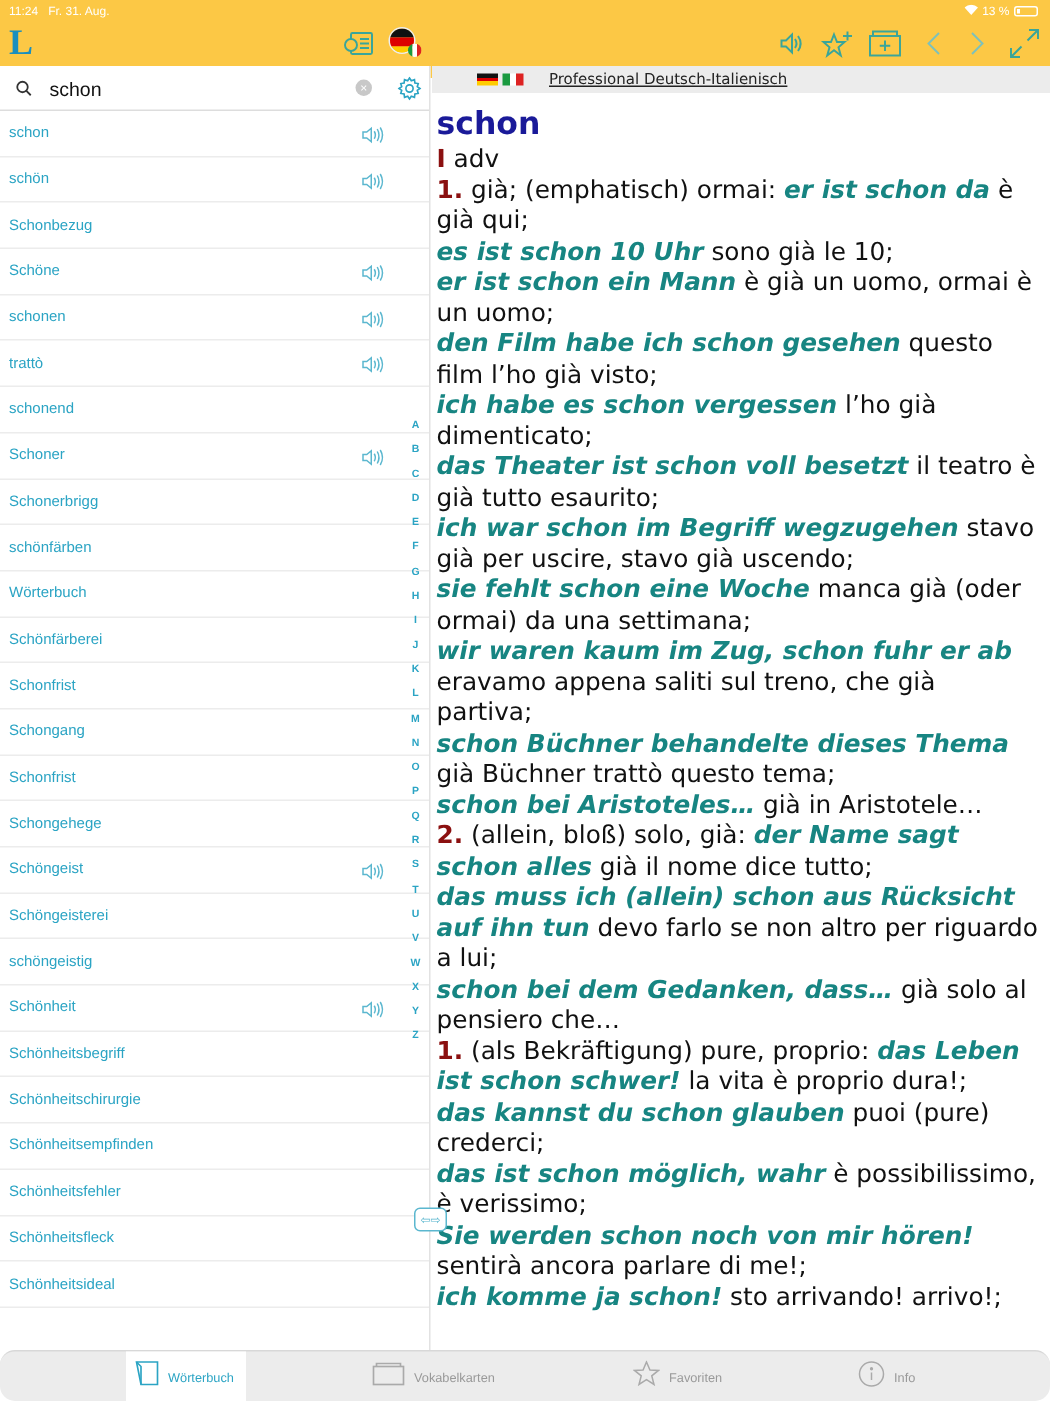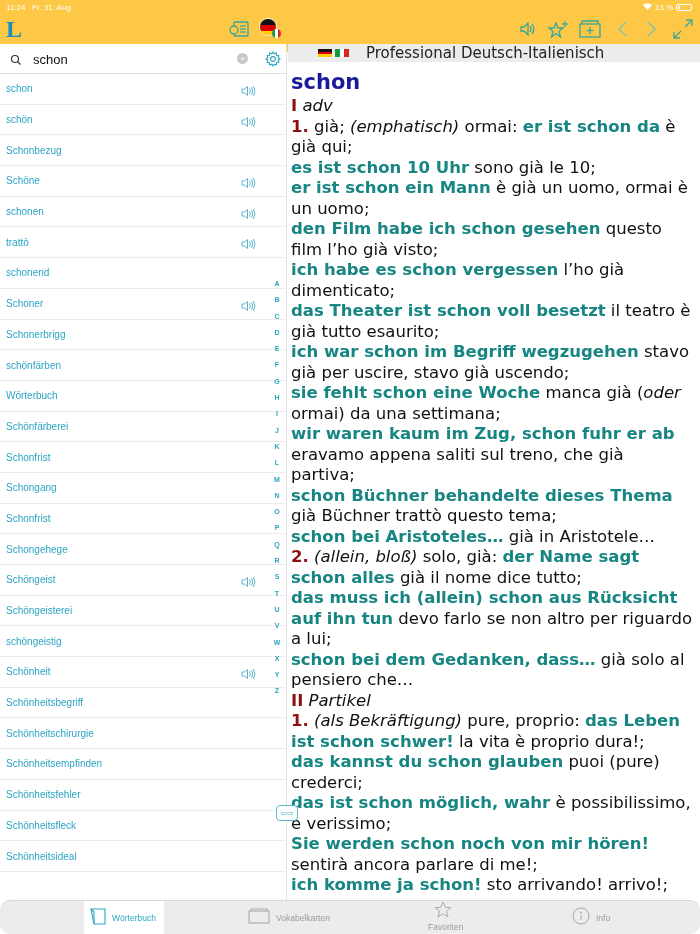--- a/index.html
+++ b/index.html
@@ -32,26 +32,26 @@
   .row .spk { position: absolute; left: 241px; top: 9px; width: 16px; height: 12px; }
   .alpha { position: absolute; left: 270px; top: 232px; width: 14px; }
   .alpha div { height: 16.3px; font-size: 7px; color: #2ba4c4; text-align: center; font-weight: bold; cursor: pointer; line-height: 16px; }
 
   
   .right { position: absolute; left: 288px; top: 44px; width: 412px; height: 856px; overflow: hidden; }
   .dictbar { height: 18px; background: #ececec; display: flex; align-items: center; padding-left: 30px; }
   .mini-flag { display: inline-flex; width: 14px; height: 8px; margin-right: 3px; }
   .mini-flag.de { flex-direction: column; }
   .mini-flag.de div, .mini-flag.it div { flex: 1; }
-  .dictname { margin-left: 14px; font-family: "DejaVu Sans", sans-serif; font-size: 15px; color: #222; }
+  .dictname { margin-left: 14px; font-family: "DejaVu Sans", sans-serif; font-size: 10px; color: #222; text-decoration: underline; }
   .entry { padding: 6px 8px 0 3px; font-family: "DejaVu Sans", sans-serif; font-size: 16.5px; line-height: 20.5px; color: #111; }
   .headword { font-size: 21px; font-weight: bold; color: #1a1a99; line-height: 28px; }
   .rn { color: #8b1010; font-weight: bold; }
-  .ex { color: #178582; font-weight: bold; }
-  .it { font-style: italic; }
+  .ex { color: #178582; font-weight: bold; font-style: italic; }
+  .it { }
 
   .divider-handle { position: absolute; left: 276px; top: 805px; width: 22px; height: 16px; border: 1px solid #5bb7cf; border-radius: 4px; background: #fff; display: flex; align-items: center; justify-content: center; font-size: 8px; color: #5bb7cf; cursor: pointer; z-index: 5; }
 
   
   .tabbar { position: absolute; left: 0; top: 900px; width: 700px; height: 34px; background: #ececec; border-top: 1px solid #d8d8d8; display: flex; border-radius: 10px; }
   .tab { position: absolute; top: 0; height: 34px; display: flex; align-items: center; cursor: pointer; }
   .tab .lbl { font-size: 8.5px; color: #999; margin-left: 6px; }
   .tab.active { background: #fff; }
   .tab.active .lbl { color: #2ba4c4; }
 </style>
@@ -328,21 +328,20 @@
         <div style="background:#d22;"></div>
     </span>
     <span class="dictname">Professional Deutsch-Italienisch</span>
   </div>
   <div class="entry" id="entry">
     <div class="headword">schon</div>
     <div id="entry-body">
         <div><span class="rn">I</span> <span class="it">adv</span></div>
         <div><span class="rn">1.</span> <span>già; </span><span class="it">(emphatisch)</span><span> ormai: </span><span class="ex">er ist schon da</span><span> è già qui;</span><br><span class="ex">es ist schon 10 Uhr</span><span> sono già le 10;</span><br><span class="ex">er ist schon ein Mann</span><span> è già un uomo, ormai è un uomo;</span><br><span class="ex">den Film habe ich schon gesehen</span><span> questo film l’ho già visto;</span><br><span class="ex">ich habe es schon vergessen</span><span> l’ho già dimenticato;</span><br><span class="ex">das Theater ist schon voll besetzt</span><span> il teatro è già tutto esaurito;</span><br><span class="ex">ich war schon im Begriff wegzugehen</span><span> stavo già per uscire, stavo già uscendo;</span><br><span class="ex">sie fehlt schon eine Woche</span><span> manca già (</span><span class="it">oder</span><span> ormai) da una settimana;</span><br><span class="ex">wir waren kaum im Zug, schon fuhr er ab</span><span> eravamo appena saliti sul treno, che già partiva;</span><br><span class="ex">schon Büchner behandelte dieses Thema</span><span> già Büchner trattò questo tema;</span><br><span class="ex">schon bei Aristoteles…</span><span> già in Aristotele…</span></div>
         <div><span class="rn">2.</span> <span class="it">(allein, bloß)</span><span> solo, già: </span><span class="ex">der Name sagt schon alles</span><span> già il nome dice tutto;</span><br><span class="ex">das muss ich (allein) schon aus Rücksicht auf ihn tun</span><span> devo farlo se non altro per riguardo a lui;</span><br><span class="ex">schon bei dem Gedanken, dass…</span><span> già solo al pensiero che…</span></div>
-        <div><span class="rn">II</span> <span class="it">Partikel</span></div>
         <div><span class="rn">1.</span> <span class="it">(als Bekräftigung)</span><span> pure, proprio: </span><span class="ex">das Leben ist schon schwer!</span><span> la vita è proprio dura!;</span><br><span class="ex">das kannst du schon glauben</span><span> puoi (pure) crederci;</span><br><span class="ex">das ist schon möglich, wahr</span><span> è possibilissimo, è verissimo;</span><br><span class="ex">Sie werden schon noch von mir hören!</span><span> sentirà ancora parlare di me!;</span><br><span class="ex">ich komme ja schon!</span><span> sto arrivando! arrivo!;</span></div>
       </div>
   </div>
 </div>
 
 <div class="tabbar">
   <div class="tab active" style="left:84px; width:80px; padding-left:6px;">
     <span>
       <svg width="16" height="17" viewBox="0 0 16 17" fill="none" stroke="#2ba4c4" stroke-width="1.1">
           <path d="M1 1 H15 V16 H4 Z"></path>
@@ -353,21 +352,21 @@
   </div>
   <div class="tab" style="left:248px;">
     <span>
       <svg width="22" height="16" viewBox="0 0 22 16" fill="none" stroke="#aaa" stroke-width="1.1">
           <rect x="1" y="3" width="20" height="12"></rect>
           <path d="M3 3 V1 H19 V3"></path>
         </svg>
     </span>
     <span class="lbl">Vokabelkarten</span>
   </div>
-  <div class="tab" style="left:422px;flex-direction:column;">
+  <div class="tab" style="left:422px;">
     <span>
       <svg width="18" height="17" viewBox="0 0 18 17" fill="none" stroke="#aaa" stroke-width="1">
           <path d="M9 1 L11.3 6.4 L17 6.6 L12.5 10.2 L14 16 L9 12.8 L4 16 L5.5 10.2 L1 6.6 L6.7 6.4 Z"></path>
         </svg>
     </span>
     <span class="lbl">Favoriten</span>
   </div>
   <div class="tab" style="left:572px;text-align:right;">
     <span>
       <svg width="18" height="18" viewBox="0 0 18 18" fill="none" stroke="#aaa" stroke-width="1">

